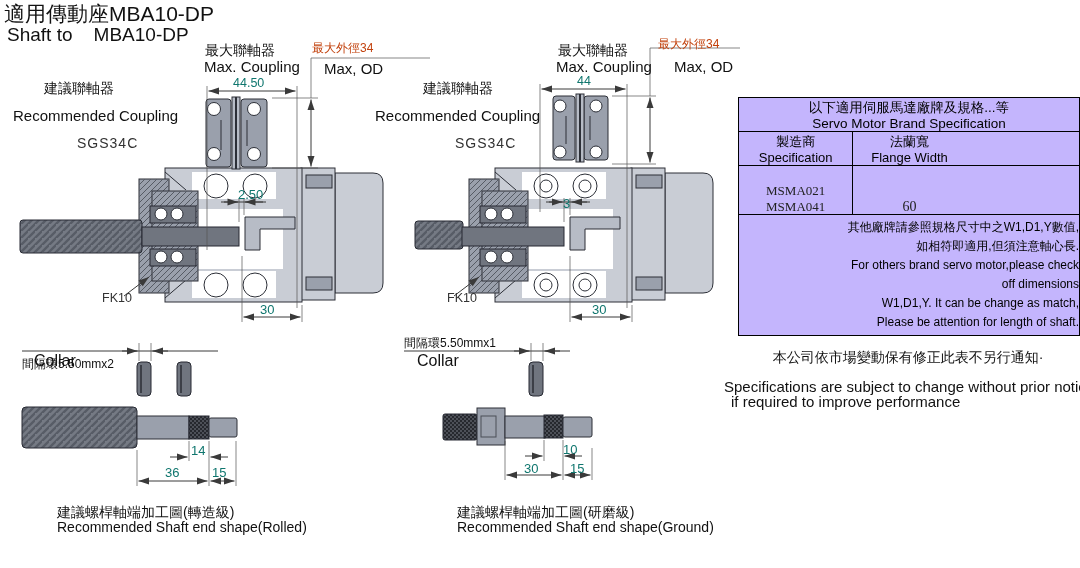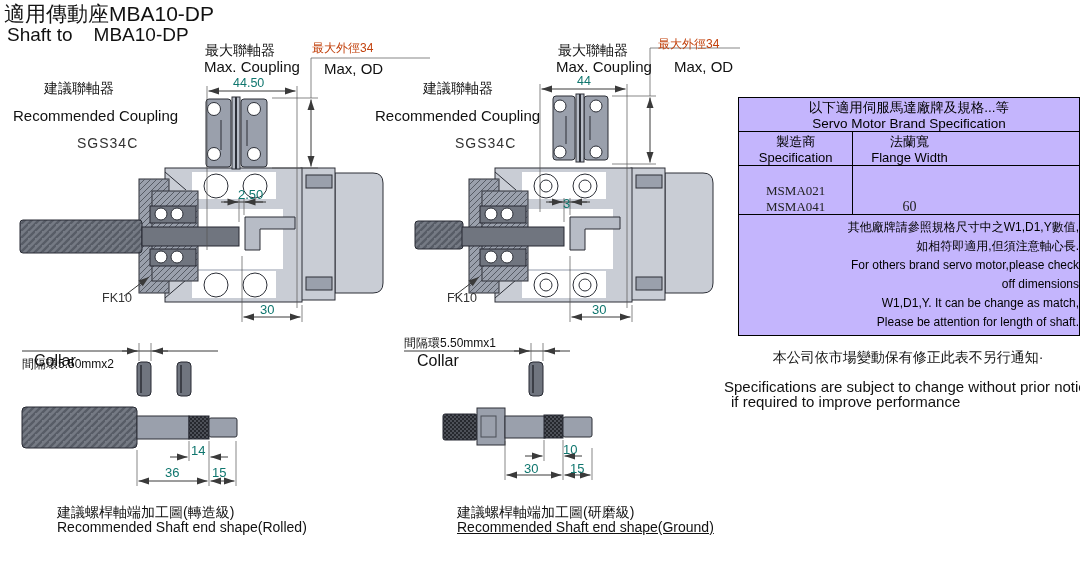--- a/index.html
+++ b/index.html
@@ -266,21 +266,21 @@
   <div class="lbl dimtxt" style="left:577px;top:74px;font-size:12.5px;">44</div>
   <div class="lbl dimtxt" style="left:563px;top:197px;font-size:13px;">3</div>
   <div class="lbl dimtxt" style="left:592px;top:303px;font-size:13px;">30</div>
   <div class="lbl" style="left:447px;top:291px;font-size:12.5px;color:#333;">FK10</div>
   <div class="lbl" style="left:404px;top:337px;font-size:12px;">間隔環5.50mmx1</div>
   <div class="lbl" style="left:417px;top:352px;font-size:16px;">Collar</div>
   <div class="lbl dimtxt" style="left:563px;top:443px;font-size:13px;">10</div>
   <div class="lbl dimtxt" style="left:524px;top:462px;font-size:13px;">30</div>
   <div class="lbl dimtxt" style="left:570px;top:462px;font-size:13px;">15</div>
   <div class="lbl" style="left:457px;top:504px;font-size:14px;">建議螺桿軸端加工圖(研磨級)</div>
-  <div class="lbl" style="left:457px;top:519px;font-size:14px;text-decoration:underline;">Recommended Shaft end shape(Ground)</div>
+  <div class="lbl" style="left:457px;top:519px;font-size:14px;">Recommended Shaft end shape(Ground)</div>
 
   <div class="spec-table">
     <div class="st-title">
       <div>以下適用伺服馬達廠牌及規格...等</div>
       <div>Servo Motor Brand Specification</div>
     </div>
     <div class="st-cols">
       <div class="st-cell">
         <div>製造商</div>
         <div>Specification</div>

